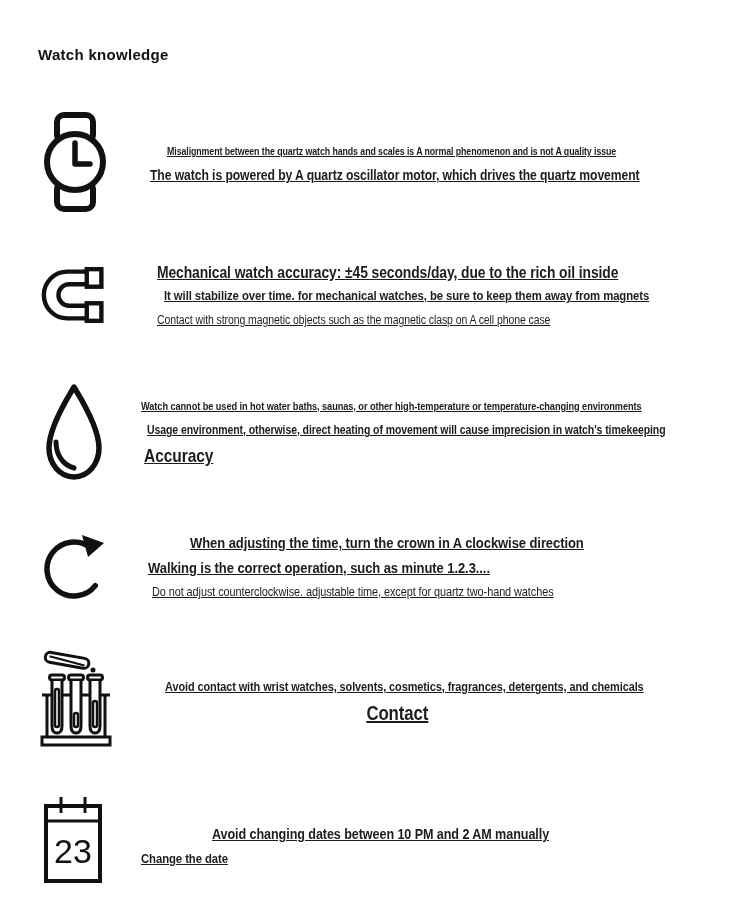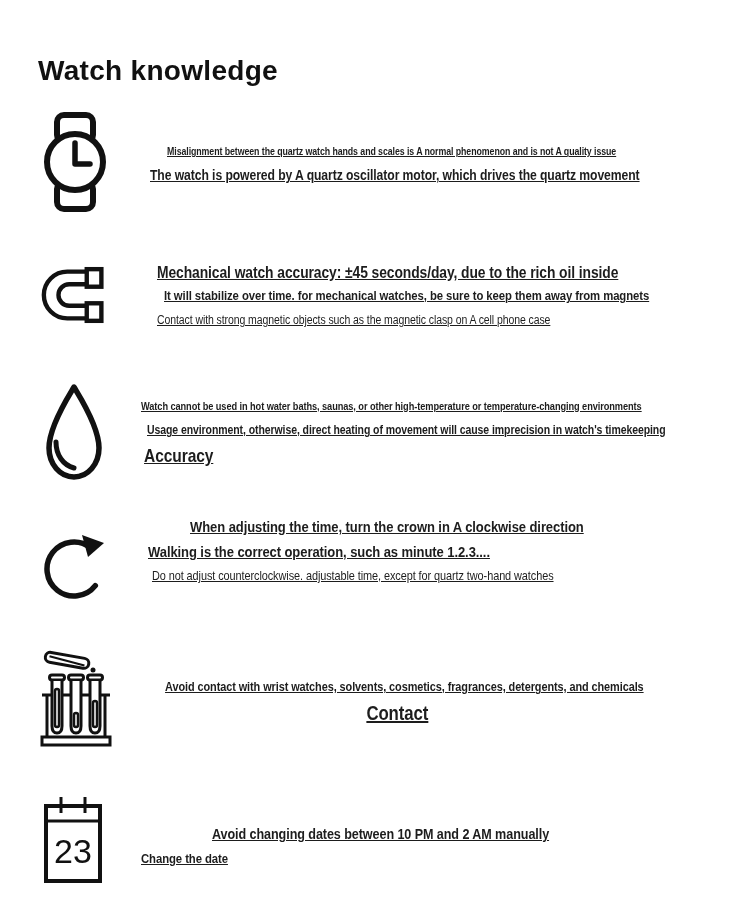--- a/index.html
+++ b/index.html
@@ -7,21 +7,21 @@
   body {
     width: 750px; height: 909px;
     background: #ffffff;
     position: relative;
     overflow: hidden;
     font-family: "Liberation Sans", sans-serif;
     color: #1d1d1d;
   }
   .page-title {
     position: absolute; left: 38px; top: 36px;
-    font-size: 28px; font-weight: 700; color: #111;
+    font-size: 15px; font-weight: 700; color: #111;
     letter-spacing: 0.3px; white-space: nowrap;
   }
   .icon { position: absolute; }
   .icon svg { display: block; }
   .txt { position: absolute; width: 620px; text-decoration: underline; }
   .txt p { margin: 0; white-space: nowrap; transform: scaleX(0.84); transform-origin: 0 50%; letter-spacing: -0.1px; }
 
   
   #s1-icon { left: 42px; top: 112px; }
   #s1-txt  { left: 130px; top: 145px; }
@@ -37,21 +37,21 @@
 
   
   #s3-icon { left: 42px; top: 382px; }
   #s3-txt  { left: 130px; top: 400px; }
   #s3-txt .l1 { font-size: 11px; font-weight: 700; margin-left: 11px; line-height: 13px; }
   #s3-txt .l2 { font-size: 12.5px; font-weight: 700; margin-left: 17px; margin-top: 10px; line-height: 15px; }
   #s3-txt .l3 { font-size: 18.5px; font-weight: 700; margin-left: 14px; margin-top: 6px; line-height: 23px; }
 
   
   #s4-icon { left: 44px; top: 527px; }
-  #s4-txt  { left: 130px; top: 517px; }
+  #s4-txt  { left: 130px; top: 533px; }
   #s4-txt .l1 { font-size: 15.5px; font-weight: 700; margin-left: 60px; line-height: 19px; }
   #s4-txt .l2 { font-size: 15.5px; font-weight: 700; margin-left: 18px; margin-top: 6px; line-height: 19px; }
   #s4-txt .l3 { font-size: 13px; font-weight: 400; margin-left: 22px; margin-top: 7px; line-height: 16px; }
 
   
   #s5-icon { left: 40px; top: 645px; }
   #s5-txt  { left: 130px; top: 679px; text-align: center; }
   #s5-txt .l1 { font-size: 13px; font-weight: 700; margin-left: 24px; line-height: 16px; }
   #s5-txt .l2 { font-size: 20px; font-weight: 700; margin-left: 12px; margin-top: 6px; line-height: 25px; }
 

